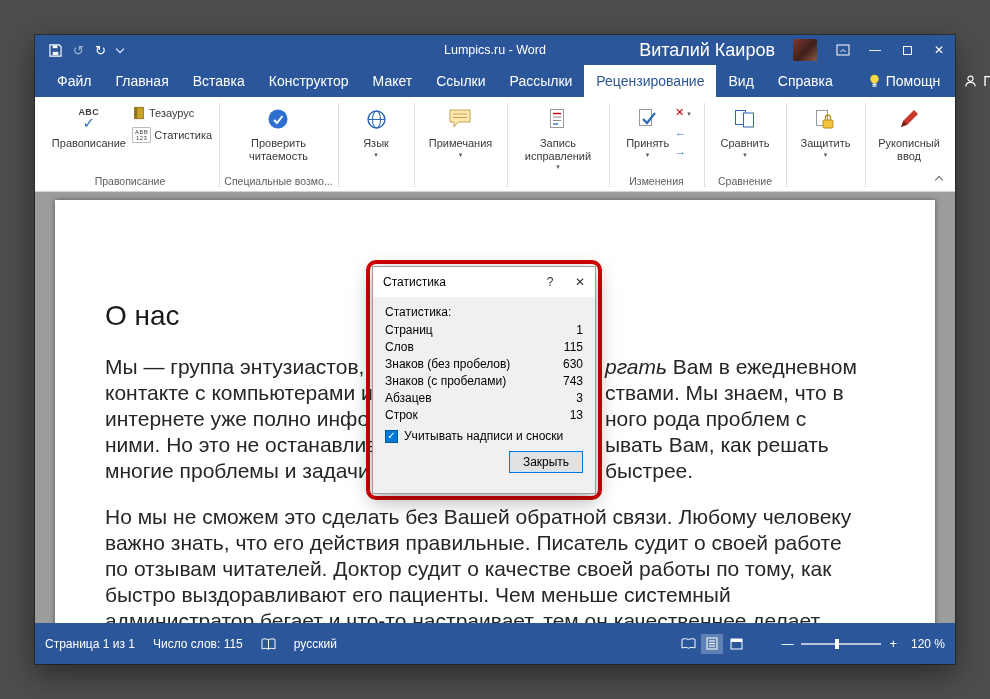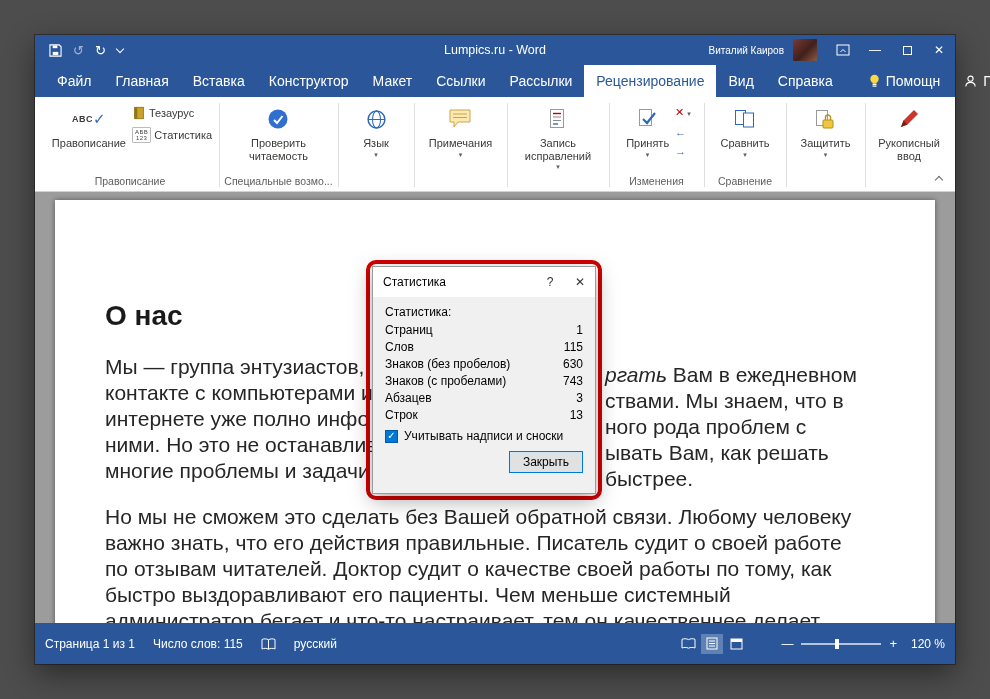--- a/index.html
+++ b/index.html
@@ -8,21 +8,21 @@
   .window{position:absolute;left:35px;top:35px;width:920px;height:629px;background:#fff;display:flex;flex-direction:column;box-shadow:0 0 0 1px rgba(0,0,0,.35),0 10px 28px rgba(0,0,0,.45)}
 
   
   .titlebar{height:30px;background:#2b579a;display:flex;align-items:center;color:#fff;position:relative;flex:0 0 auto}
   .qat{display:flex;align-items:center;gap:11px;padding-left:14px;z-index:2}
   .qat-btn{display:flex;align-items:center;justify-content:center;color:#fff;font-size:13px;line-height:1;cursor:default}
   .qat-btn.dim{opacity:.55}
   .chev-down{display:inline-block;width:6px;height:6px;border-left:1.5px solid #fff;border-bottom:1.5px solid #fff;transform:rotate(-45deg);margin-top:-3px}
   .title-text{position:absolute;left:0;right:0;text-align:center;font-size:12.5px;color:#fff;pointer-events:none}
   .titlebar-right{margin-left:auto;display:flex;align-items:center;z-index:2}
-  .user-name{font-size:10px;margin-right:9px}
+  .user-name{font-size:18px;margin-right:18px}
   .avatar{width:24px;height:22px;background:linear-gradient(135deg,#7a3a33 0%,#40201c 55%,#8a5a44 100%);margin-right:10px;border-radius:1px}
   .win-btn{width:32px;height:30px;display:flex;align-items:center;justify-content:center;font-size:12px;color:#fff;cursor:default}
   .max-box{width:9px;height:9px;border:1px solid #fff}
 
   
   .tabrow{height:32px;background:#2b579a;display:flex;align-items:stretch;color:#fff;font-size:14px;padding-left:10px;flex:0 0 auto}
   .tab{display:flex;align-items:center;padding:0 12px;white-space:nowrap;cursor:default}
   .tab.active{background:#fff;color:#2b579a}
   .assistant{display:flex;align-items:center;gap:6px;padding:0 10px;margin-left:14px;white-space:nowrap}
   .share{display:flex;align-items:center;gap:6px;padding:0 14px;margin-left:auto;white-space:nowrap}
@@ -31,37 +31,37 @@
   .ribbon{height:95px;background:#fff;border-bottom:1px solid #d4d2d0;display:flex;align-items:stretch;padding:2px 2px 0 6px;position:relative;flex:0 0 auto}
   .rgroup{display:flex;flex-direction:column;flex:0 0 auto}
   .rgroup-content{flex:1;display:flex;align-items:flex-start;justify-content:center;gap:2px;padding-top:3px}
   .rgroup-label{height:18px;line-height:16px;font-size:10.5px;color:#605e5c;text-align:center;white-space:nowrap;overflow:hidden}
   .rsep{width:1px;background:#e1dfdd;margin:4px 0}
   .bigbtn{display:flex;flex-direction:column;align-items:center;font-size:11px;color:#3b3a39;text-align:center;line-height:12.5px;padding:2px 4px;cursor:default}
   .iconwrap{height:30px;display:flex;align-items:center;justify-content:center;margin-bottom:3px}
   .caret{font-size:7px;color:#605e5c;margin-top:2px;line-height:6px}
   .smallcol{display:flex;flex-direction:column;gap:7px;padding-top:4px;align-items:flex-start}
   .smallbtn{display:flex;align-items:center;gap:3px;font-size:11px;color:#3b3a39;white-space:nowrap;cursor:default}
-  .abc-icon{display:flex;flex-direction:row;align-items:center;line-height:1}
+  .abc-icon{display:flex;flex-direction:column;align-items:center;line-height:1}
   .abc-top{font-size:9px;font-weight:bold;color:#3b3a39;letter-spacing:.5px}
   .abc-check{font-size:15px;font-weight:bold;color:#2e69b8;margin-top:-2px}
   .stat-icon{display:flex;flex-direction:column;align-items:center;line-height:1;border:1px solid #bbb;padding:1px 2px;border-radius:1px}
   .stat-icon span{font-size:6px;color:#444;letter-spacing:.5px}
   .reject-x{color:#c00000;font-size:11px;font-weight:bold}
   .navarrow{color:#2e69b8;font-size:11px;font-weight:bold}
   .ribbon-collapse{position:absolute;right:8px;bottom:6px;width:16px;height:14px;display:flex;align-items:center;justify-content:center;cursor:default}
   .chev-up{display:inline-block;width:6px;height:6px;border-left:1.5px solid #666;border-top:1.5px solid #666;transform:rotate(45deg);margin-top:3px}
 
   
   .docarea{flex:1;background:#9c9c9c;overflow:hidden;padding:8px 20px 0;position:relative}
   .page{width:880px;height:620px;margin:0 auto;background:#fff;box-shadow:0 0 5px rgba(0,0,0,.45);padding:100px 50px 0}
-  .doc-heading{font-size:28px;font-weight:bold;color:#1a1a1a;margin-bottom:22px}
+  .doc-heading{font-size:28px;font-weight:normal;color:#1a1a1a;margin-bottom:22px}
   .para{color:#262626;font-size:21px}
   .doc-line{position:relative;height:26px;line-height:26px;white-space:nowrap}
-  .frag-right{position:absolute;left:500px;top:8px}
+  .frag-right{position:absolute;left:500px;top:0}
   .frag-right i{font-style:italic}
   .p2{margin-top:20px}
 
   
   .statusbar{height:41px;background:#2b579a;color:#fff;display:flex;align-items:center;font-size:12px;padding:0 10px;flex:0 0 auto}
   .sb-item{margin-right:18px;white-space:nowrap;cursor:default}
   .sb-icon{display:flex;align-items:center;margin-right:18px;cursor:default}
   .sb-right{margin-left:auto;display:flex;align-items:center}
   .view-icon{width:22px;height:20px;display:flex;align-items:center;justify-content:center;margin-left:2px;cursor:default}
   .view-icon.active{background:rgba(255,255,255,.25)}

